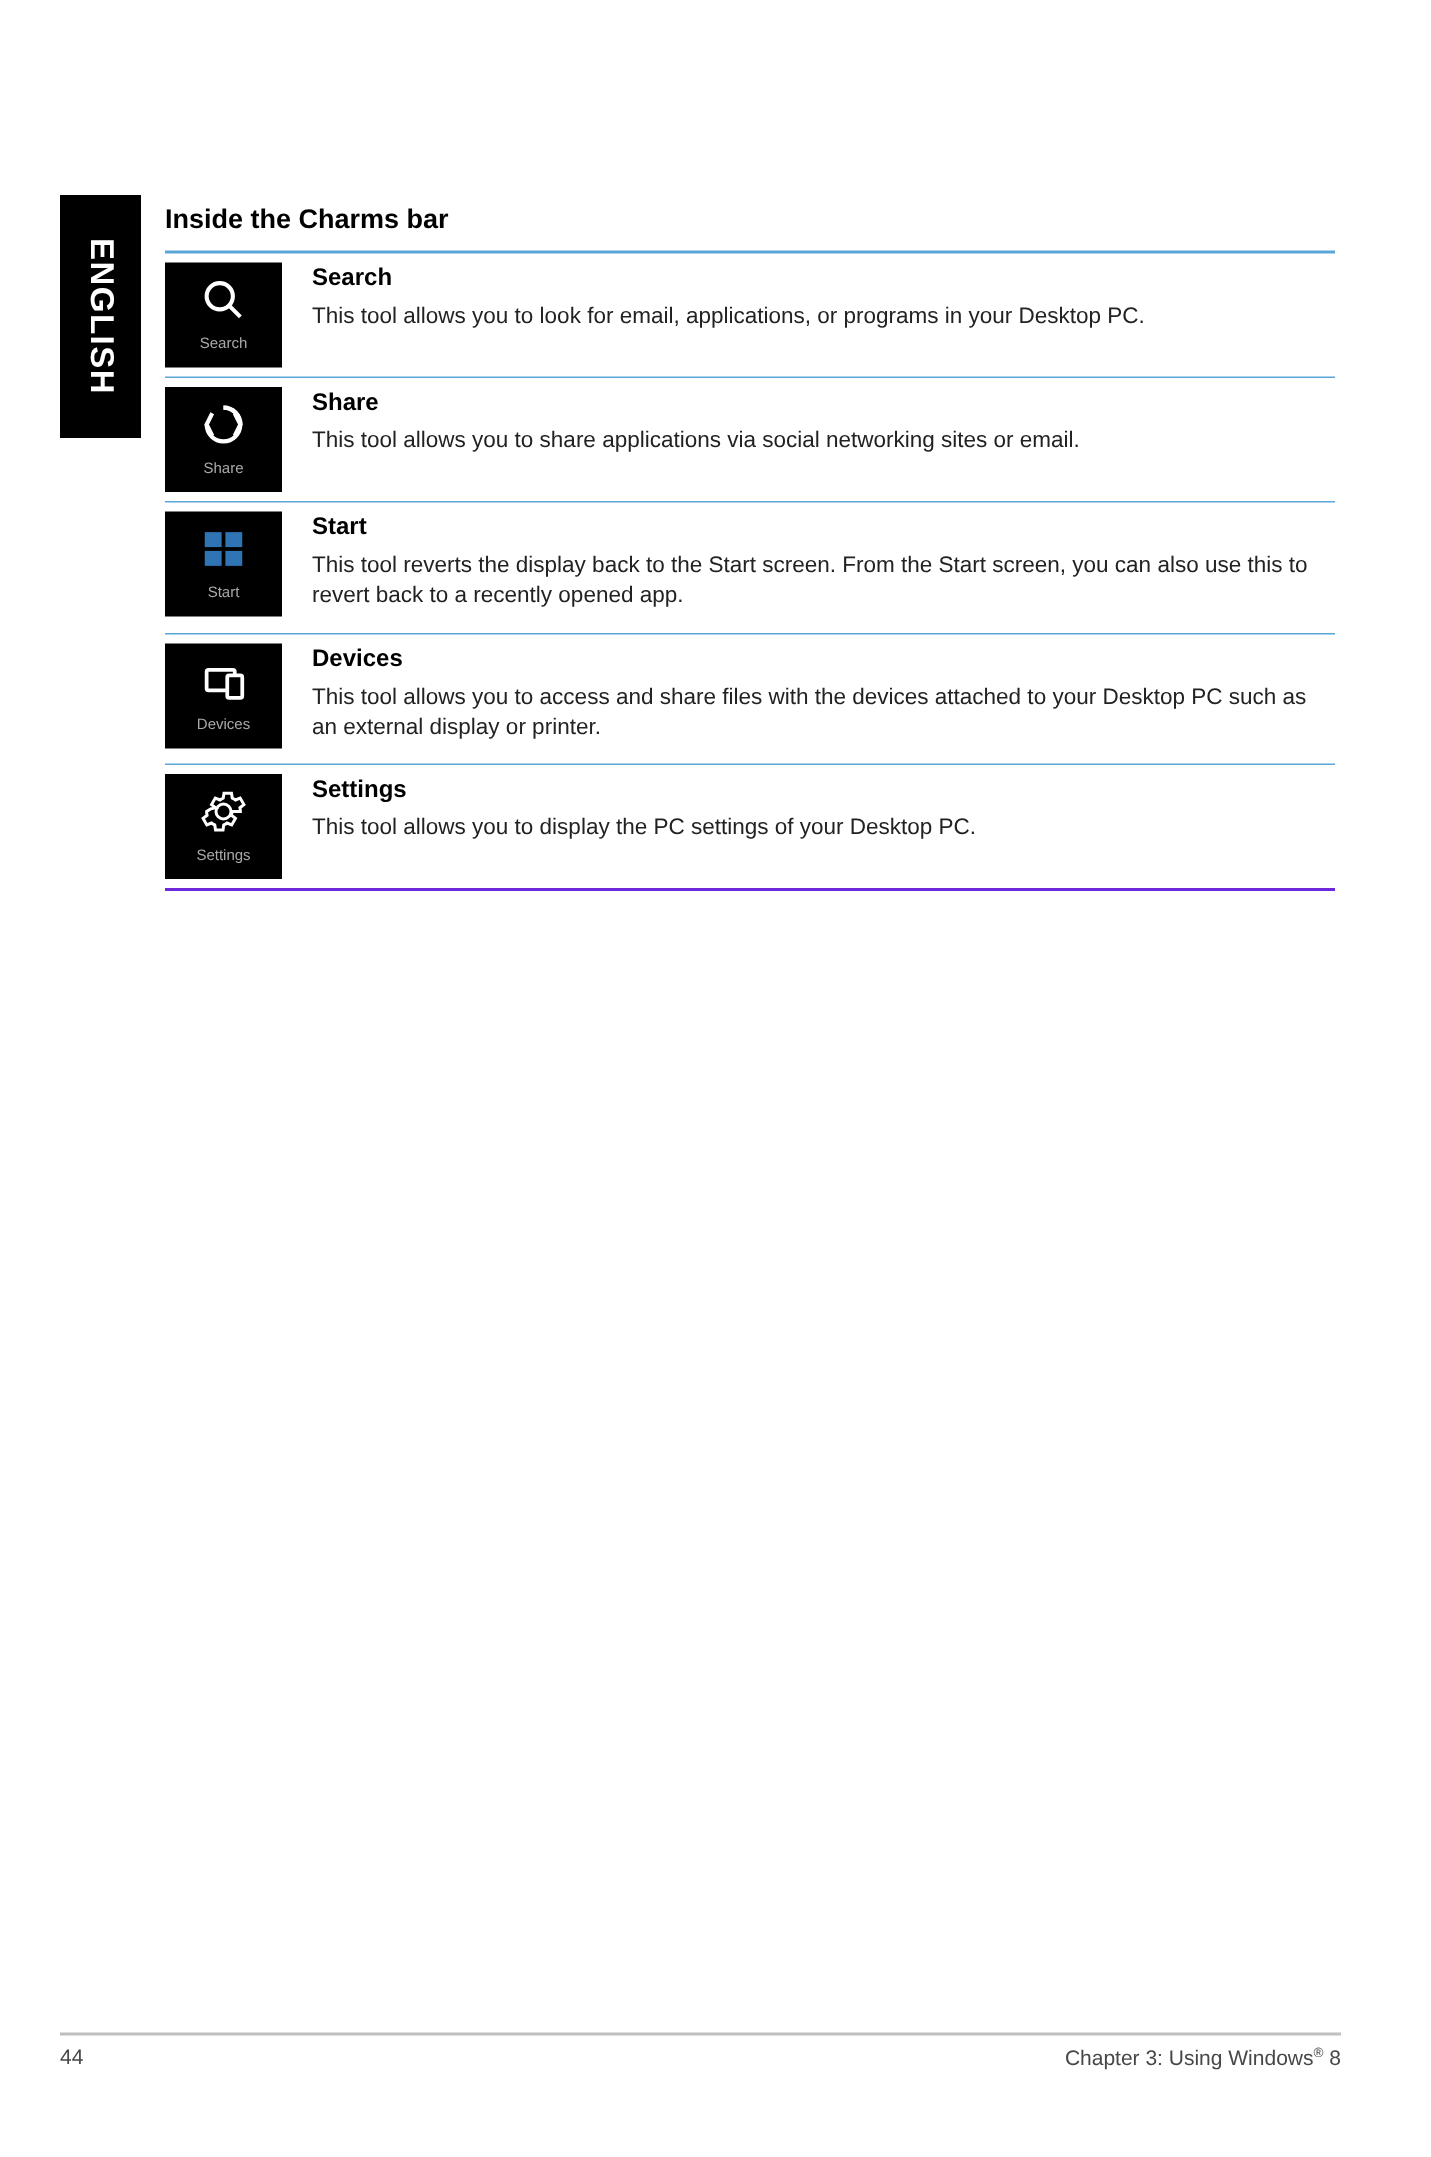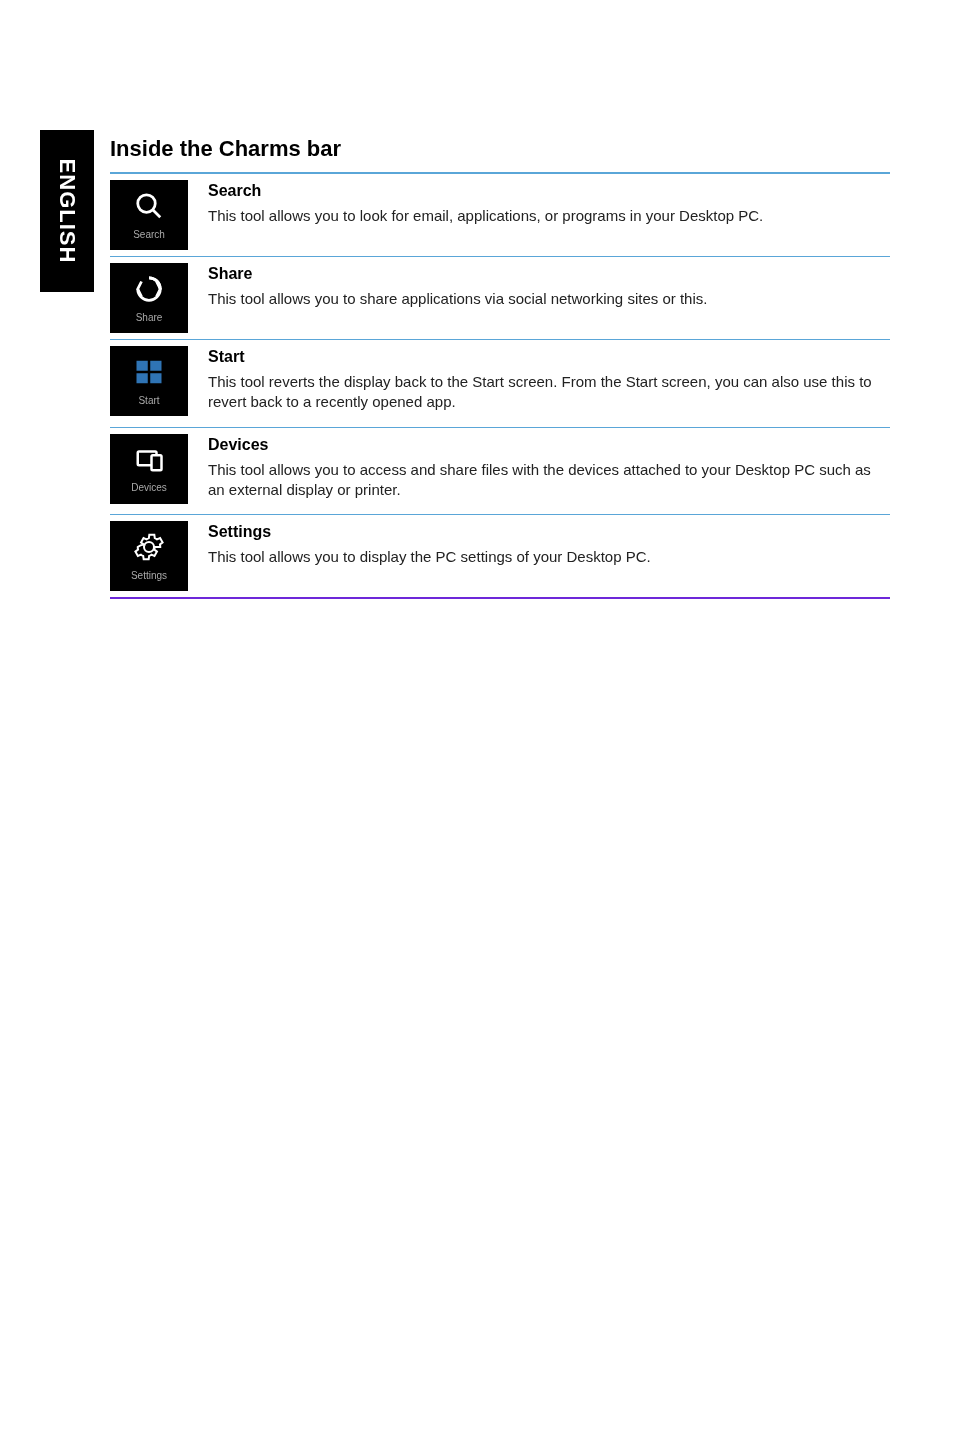--- a/index.html
+++ b/index.html
@@ -1,21 +1,21 @@
 <!DOCTYPE html>
 <html><head>
 <meta charset="utf-8">
 <style>
 * { margin: 0; padding: 0; box-sizing: border-box; }
 html, body { width: 954px; height: 1438px; background: #fff; font-family: Arial, Helvetica, sans-serif; color: #000; }
 .page { position: relative; width: 954px; height: 1438px; }
 .side-tab { position: absolute; left: 40px; top: 130px; width: 54px; height: 162px; background: #000; display: flex; align-items: center; justify-content: center; }
 .side-tab span { color: #fff; font-weight: bold; font-size: 22px; letter-spacing: 1px; transform: rotate(90deg); white-space: nowrap; font-family: Arial, Helvetica, sans-serif; }
 .content { position: absolute; left: 110px; top: 136px; width: 780px; }
-.section-title { font-size: 22px; font-weight: bold; margin-bottom: 10px; }
+.section-title { font-size: 18px; font-weight: bold; margin-bottom: 10px; }
 .charms-table { width: 100%; border-collapse: collapse; }
 .charms-table tr { border-top: 1px solid #5aa6d8; }
 .charms-table tr:last-child td { border-bottom: 2px solid #6d28d9; }
 .charms-table tr:first-child { border-top: 2px solid #5aa6d8; }
 .charm-cell { width: 92px; vertical-align: top; padding: 6px 0 6px 0; }
 .charm-tile { width: 78px; height: 70px; background: #000; display: flex; flex-direction: column; align-items: center; justify-content: center; gap: 4px; }
 .charm-tile svg { width: 30px; height: 30px; }
 .charm-label { color: #a9a9a9; font-size: 10px; }
 .desc-cell { vertical-align: top; padding: 8px 6px 14px 6px; }
 .desc-title { font-weight: bold; font-size: 16px; margin-bottom: 6px; }
@@ -64,21 +64,21 @@
                     <path d="M12 3 A9 9 0 0 1 21 12"></path>
                     <polyline points="6,6 3,12 6,18" fill="none"></polyline>
                     <polyline points="18,6 21,12 18,18" fill="none"></polyline>
                   </svg>
             </span>
             <span class="charm-label">Share</span>
           </div>
         </td>
         <td class="desc-cell">
           <div class="desc-title">Share</div>
-          <div class="desc-text">This tool allows you to share applications via social networking sites or this.</div>
+          <div class="desc-text">This tool allows you to share applications via social networking sites or email.</div>
         </td>
       </tr>
       <tr>
         <td class="charm-cell">
           <div class="charm-tile">
             <span>
               <svg viewBox="0 0 24 24">
                     <rect x="2" y="3" width="9" height="8" fill="#2f74b5"></rect>
                     <rect x="13" y="3" width="9" height="8" fill="#2f74b5"></rect>
                     <rect x="2" y="13" width="9" height="8" fill="#2f74b5"></rect>
@@ -123,14 +123,20 @@
         </td>
         <td class="desc-cell">
           <div class="desc-title">Settings</div>
           <div class="desc-text">This tool allows you to display the PC settings of your Desktop PC.</div>
         </td>
       </tr>
     </tbody>
       </table>
   </div>
 
+  <div class="footer">
+    <span class="page-num">44</span>
+    <span class="chapter">
+      <span>Chapter 3: Using Windows</span><sup>®</sup><span> 8</span>
+    </span>
+  </div>
 
 </div>
 
 </body></html>

